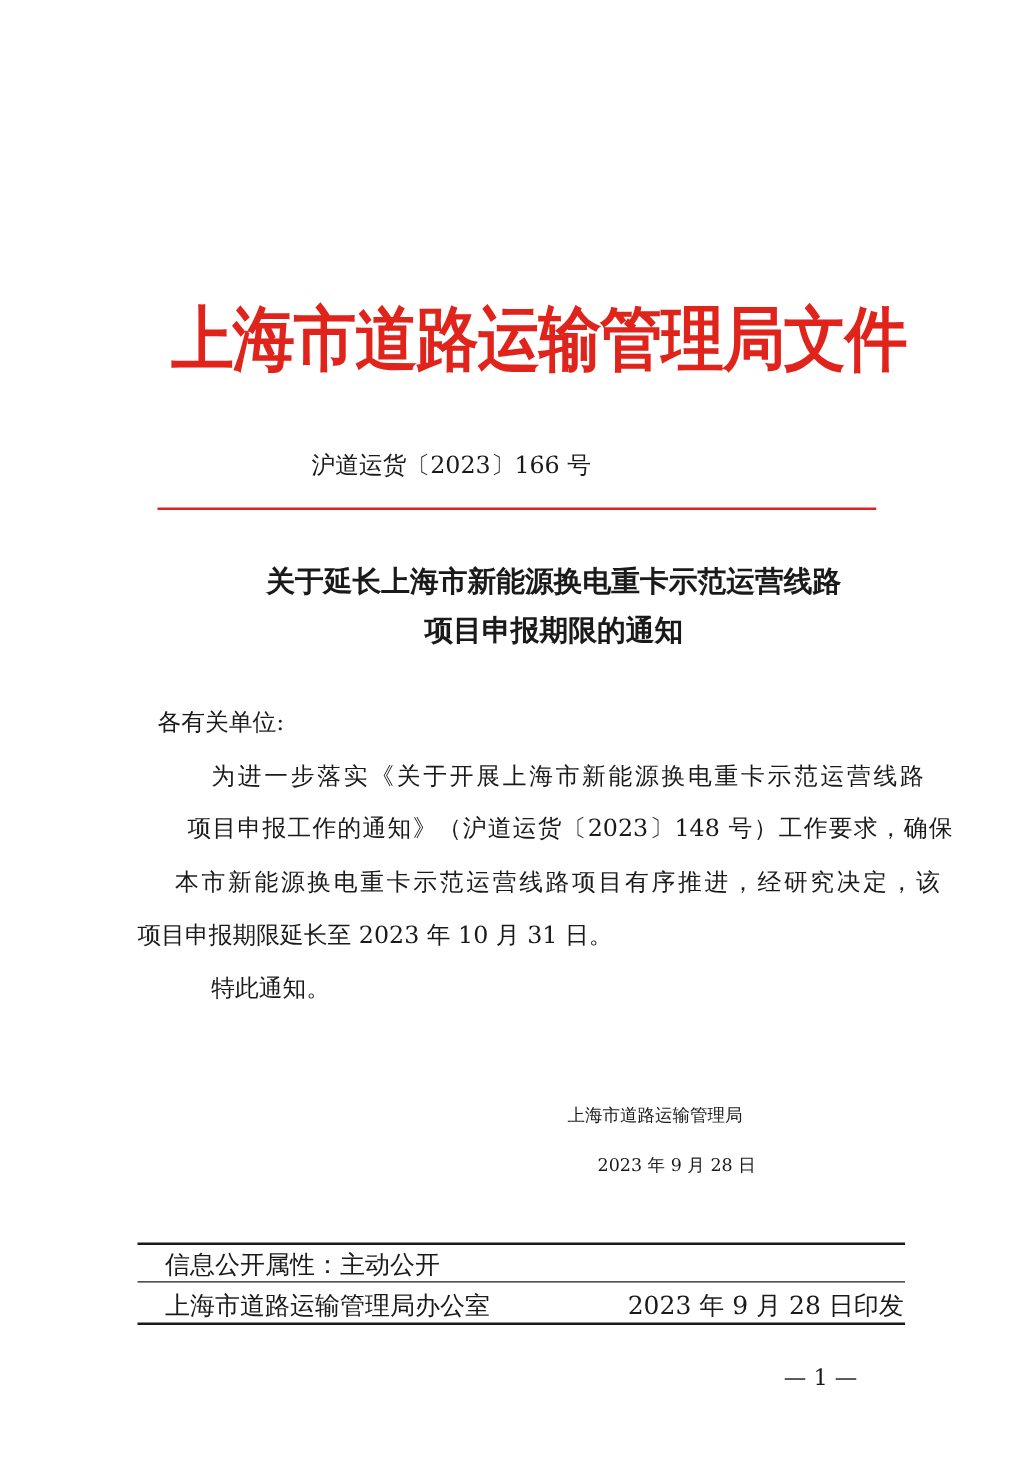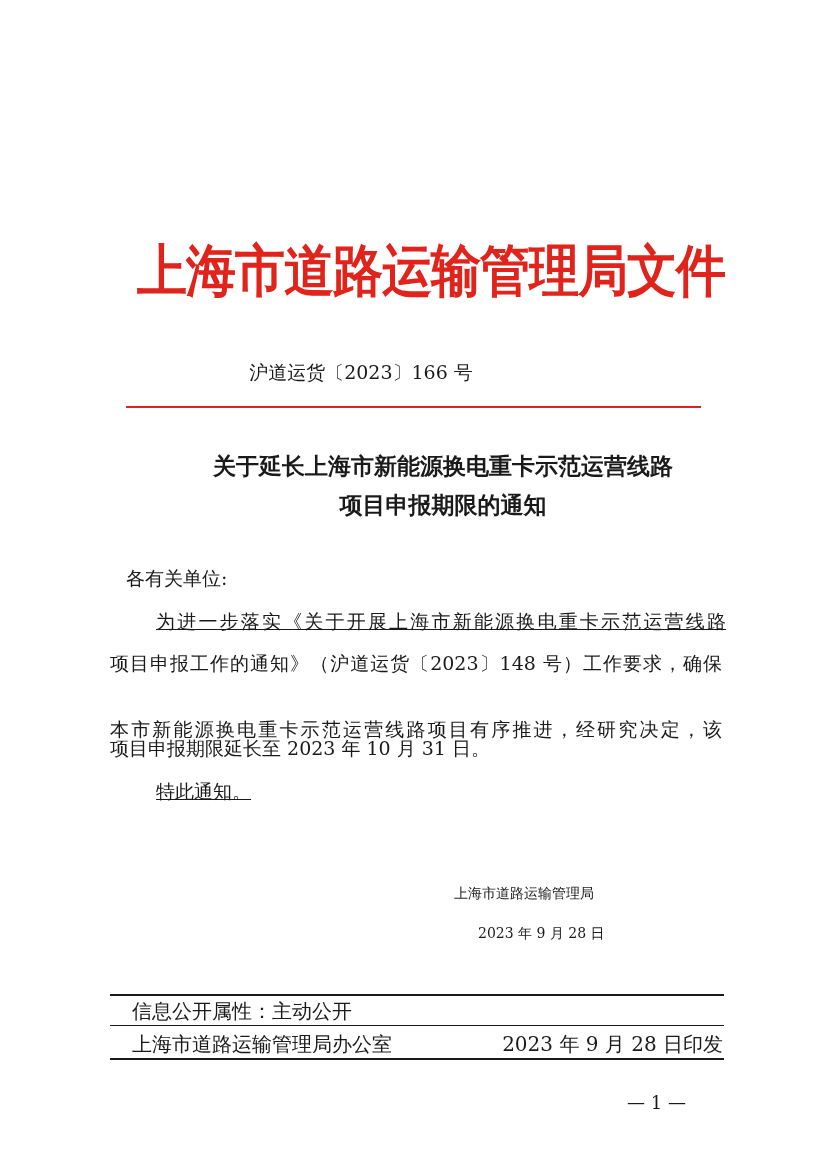--- a/index.html
+++ b/index.html
@@ -8,21 +8,21 @@
   .abs { position: absolute; white-space: nowrap; }
   .red-title { left: 137px; top: 232px; width: 536px; height: 70px; font-size: 50px; line-height: 70px;
                color: #e0231b; font-weight: bold; letter-spacing: -1px; text-align: justify;
                text-align-last: justify; transform: scaleY(1.12); transform-origin: top left; }
   .doc-no { left: 0; width: 722px; top: 358px; text-align: center; font-size: 19px; line-height: 28px; }
   .red-rule { left: 126px; top: 406px; width: 575px; height: 2px; background: #e0231b; }
   .heading { left: 0; width: 886px; text-align: center; font-size: 23px; font-weight: bold; line-height: 32px; }
   .h1 { top: 450px; }
   .h2 { top: 489px; left: 0; width: 886px; }
   .body-line { left: 110px; width: 612px; font-size: 19px; line-height: 28px; text-align: justify; text-align-last: justify; }
-  .indent { left: 156px; width: 570px; text-decoration: underline; }
+  .indent { left: 169px; width: 570px; }
   .noj { text-align: left; text-align-last: left; }
   .sig { font-size: 14px; line-height: 28px; }
   .rule { position: absolute; background: #1a1a1a; }
   .foot { font-size: 20px; line-height: 26px; }
   .pageno { font-size: 18px; line-height: 26px; }
 </style>
 </head>
 <body>
 
 <div>
@@ -32,22 +32,22 @@
   <div class="abs doc-no">沪道运货〔2023〕166 号</div>
 
   <div class="abs red-rule"></div>
 
   <div class="abs heading h1" style="width:826px;left:30px;">关于延长上海市新能源换电重卡示范运营线路</div>
   <div class="abs heading h2" style="width:826px;left:30px;">项目申报期限的通知</div>
 
   <div class="abs body-line noj" style="top:564px;margin-left:16px;">各有关单位:</div>
 
   <div class="abs body-line indent" style="top:607px;">为进一步落实《关于开展上海市新能源换电重卡示范运营线路</div>
-  <div class="abs body-line" style="top:649px;">项目申报工作的通知》（沪道运货〔2023〕148 号）工作要求，确保</div>
-  <div class="abs body-line" style="top:715px;">本市新能源换电重卡示范运营线路项目有序推进，经研究决定，该</div>
+  <div class="abs body-line" style="top:649px;margin-left:40px;">项目申报工作的通知》（沪道运货〔2023〕148 号）工作要求，确保</div>
+  <div class="abs body-line" style="top:692px;margin-left:30px;">本市新能源换电重卡示范运营线路项目有序推进，经研究决定，该</div>
   <div class="abs body-line noj" style="top:734px;">项目申报期限延长至 2023 年 10 月 31 日。</div>
 
   <div class="abs body-line indent noj" style="top:777px;text-align:right;">特此通知。</div>
 
   <div class="abs sig" style="left:454px; top:879px;">上海市道路运输管理局</div>
   <div class="abs sig" style="left:478px; top:919px;">2023 年 9 月 28 日</div>
 
   <div class="rule" style="left:110px; top:994px; width:614px; height:2px;"></div>
   <div class="abs foot" style="left:132px; top:998px;">信息公开属性：主动公开</div>
   <div class="rule" style="left:110px; top:1025px; width:614px; height:1px;"></div>

